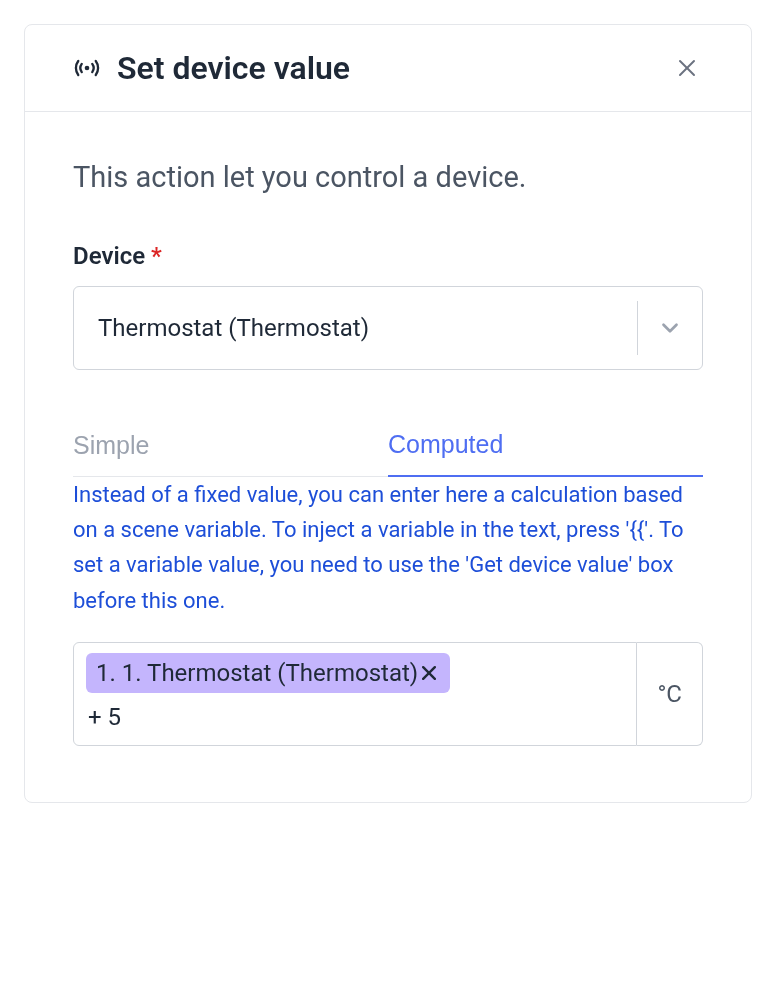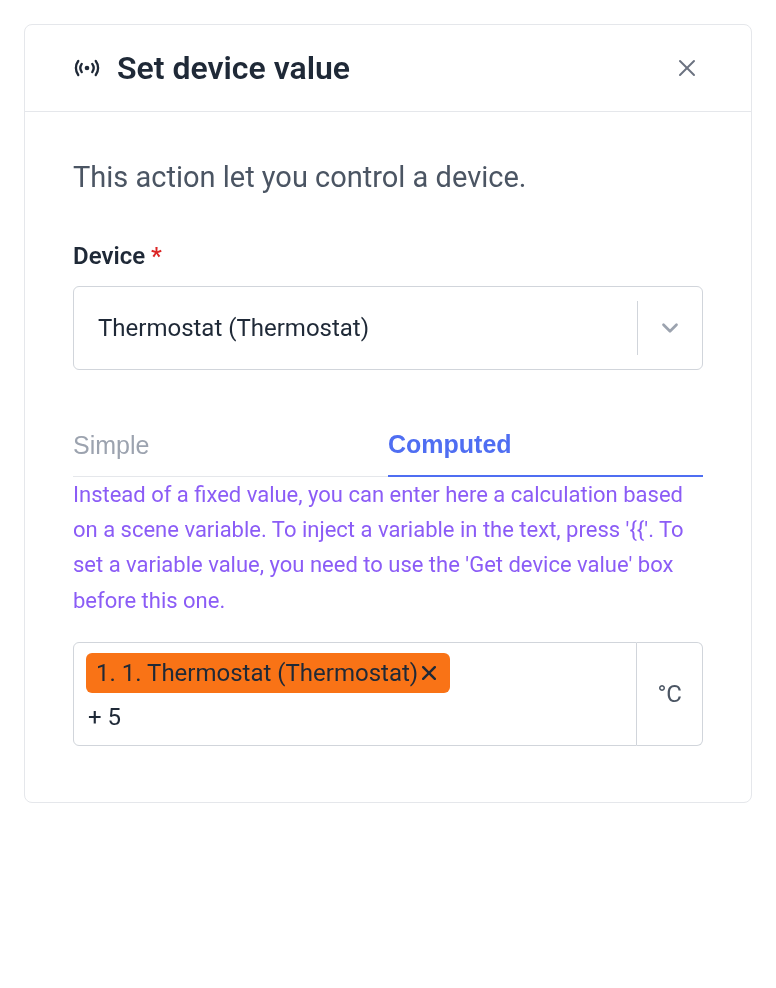--- a/index.html
+++ b/index.html
@@ -116,26 +116,26 @@
       text-align: left;
       border: none;
       background: none;
       border-bottom: 1px solid #e5e7eb;
       cursor: pointer;
       color: #9ca3af;
     }
     .tab.active {
       color: #4f6ef2;
       border-bottom: 2px solid #4f6ef2;
-      font-weight: 700;
+      font-weight: 400;
     }
     .help-text {
       font-size: 22px;
       line-height: 1.6;
-      color: #8b5cf6;
+      color: #1d4ed8;
       margin-bottom: 24px;
     }
     .input-group {
       display: flex;
       align-items: stretch;
     }
     .computed-input {
       flex: 1;
       border: 1px solid #d1d5db;
       border-radius: 6px 0 0 6px;
@@ -143,21 +143,21 @@
       display: flex;
       flex-wrap: wrap;
       align-items: center;
       gap: 6px;
       min-height: 100px;
       align-content: flex-start;
     }
     .variable-chip {
       display: inline-flex;
       align-items: center;
-      background: #f97316;
+      background: #c4b5fd;
       border-radius: 6px;
       padding: 6px 10px;
       font-size: 24px;
       color: #1f2937;
     }
     .chip-label {
       white-space: nowrap;
     }
     .chip-remove {
       background: none;

